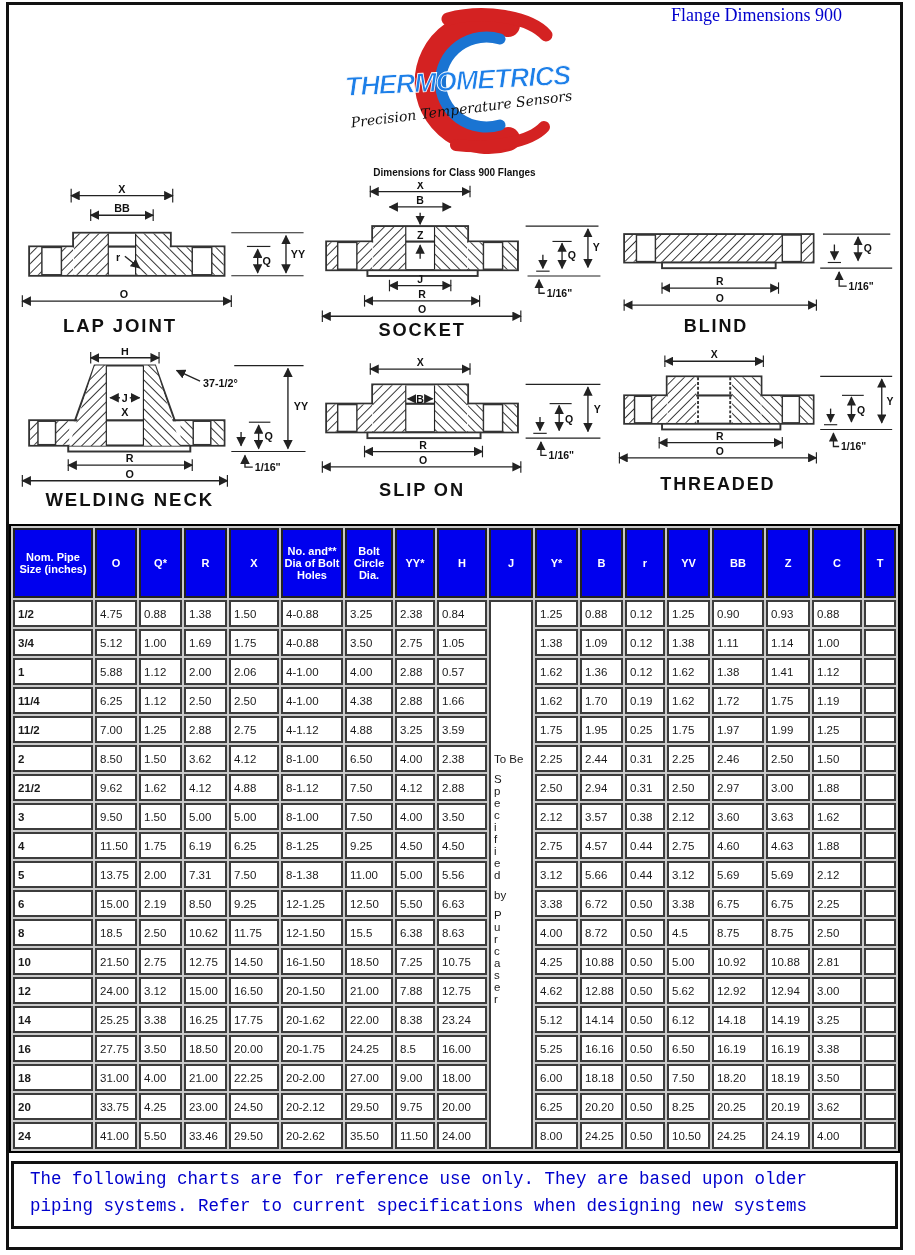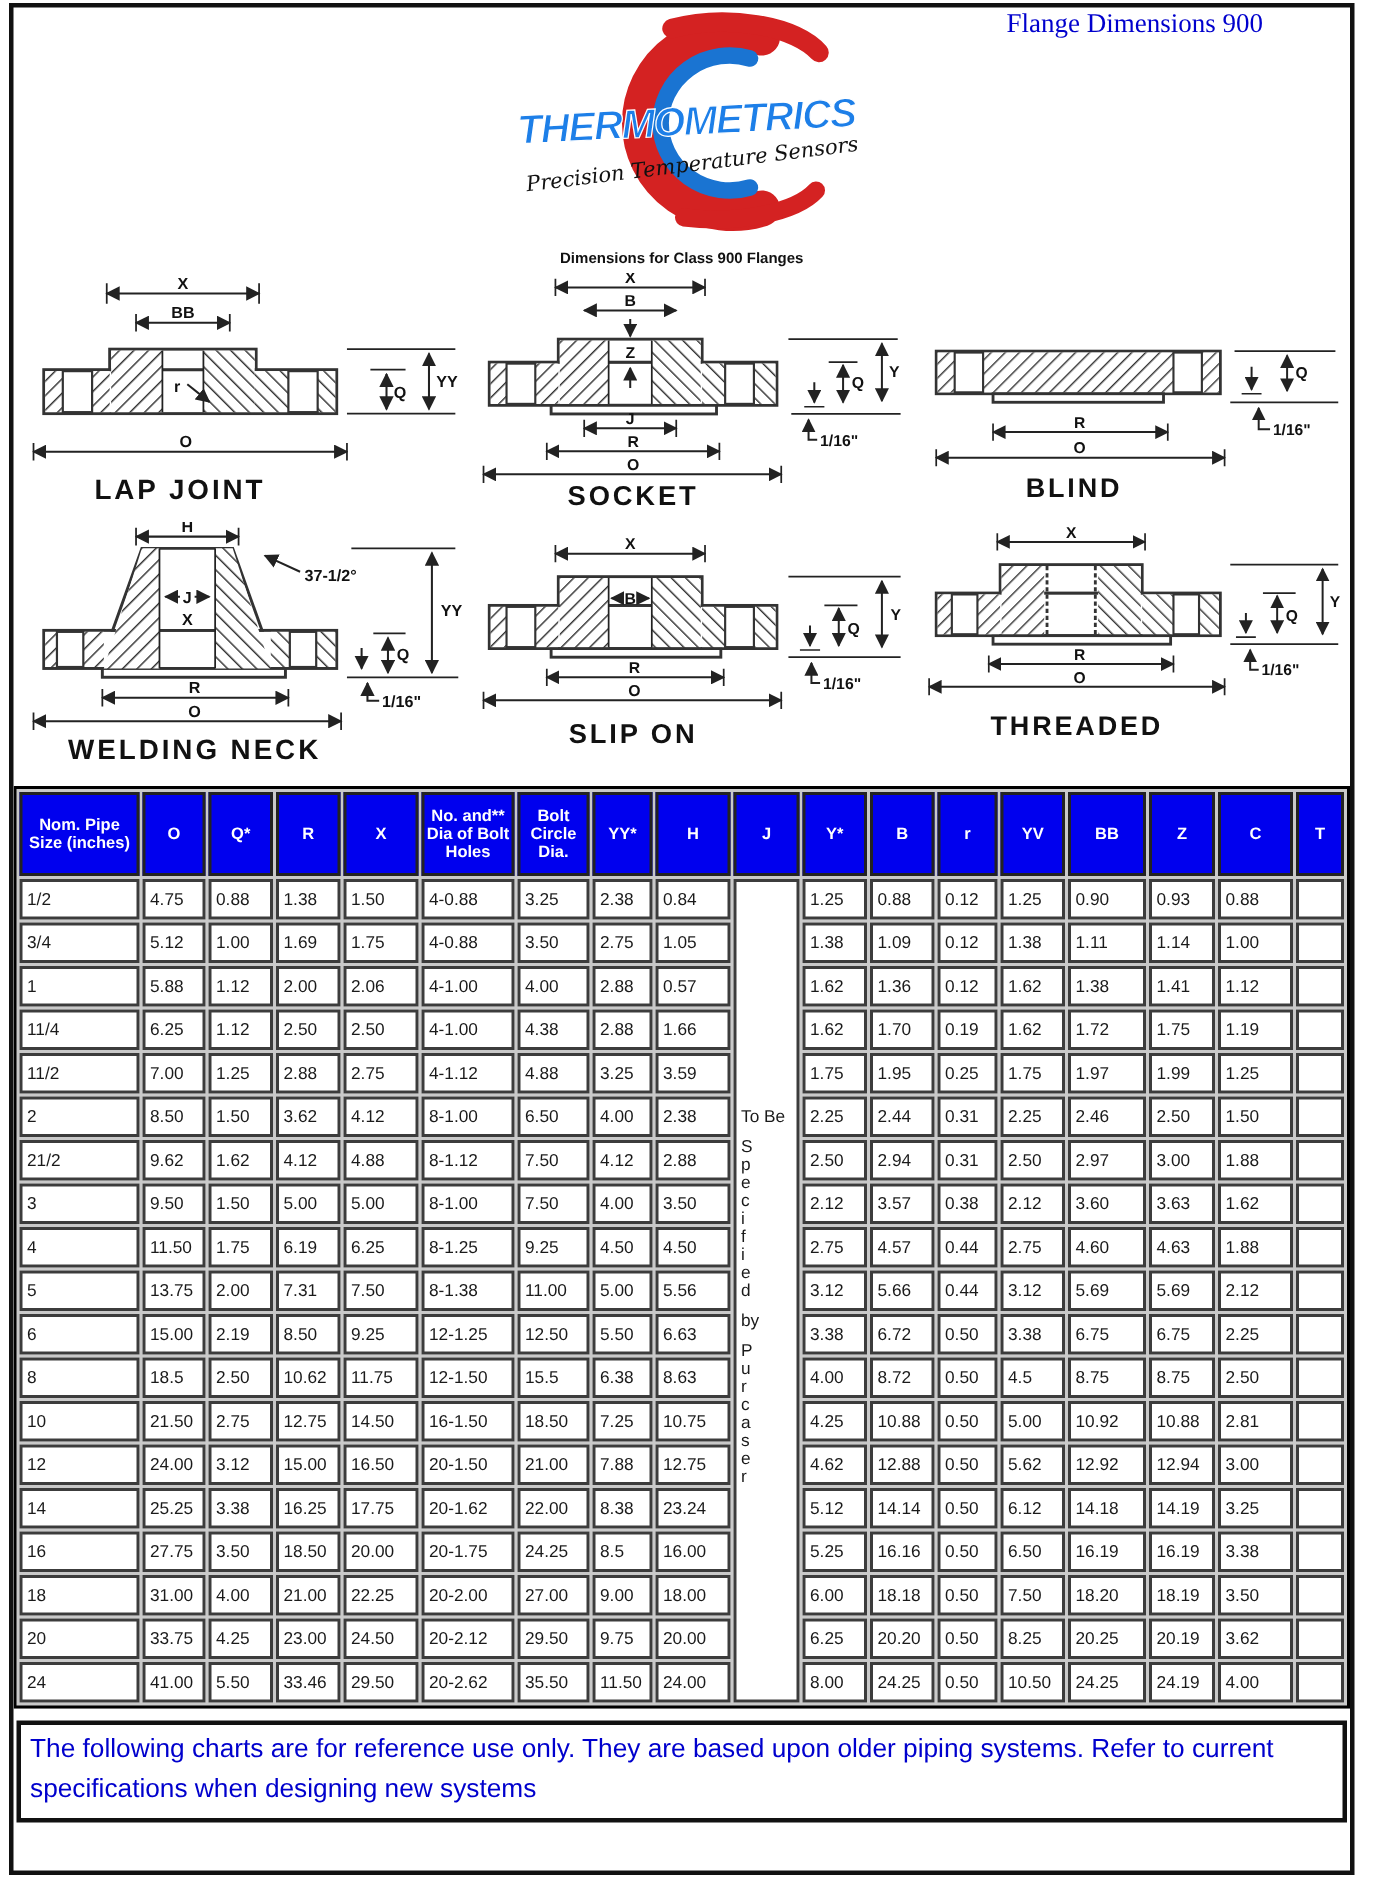--- a/index.html
+++ b/index.html
@@ -15,31 +15,31 @@
   
   .s{fill:#fff;stroke:#333;stroke-width:2;}
   line.d,polyline.d{stroke:#222;stroke-width:1.4;fill:none;}
   line.t{stroke:#222;stroke-width:1.2;}
   text.L{font:bold 11px "Liberation Sans",sans-serif;fill:#111;}
   text.Ti{font:bold 19px "Liberation Sans",sans-serif;fill:#111;letter-spacing:2px;text-anchor:middle;}
   
   table.tbl{border-collapse:separate;border-spacing:2px;background:#c9c9c9;border:2px solid #000;
         table-layout:fixed;width:887px;margin:10px auto 0;}
   table.tbl th{background:#0000ee;color:#fff;font-size:11px;font-weight:bold;border:2px solid #222;
-        height:56px;padding:1px;box-sizing:border-box;vertical-align:middle;text-align:center;
+        height:70px;padding:1px;box-sizing:border-box;vertical-align:middle;text-align:center;
         overflow:hidden;}
   table.tbl td{background:#fff;border:2px solid #3c3c3c;font-size:11.5px;height:27px;
         box-sizing:border-box;padding:0 0 0 3px;vertical-align:middle;text-align:left;
         overflow:hidden;white-space:nowrap;color:#1a1a1a;}
-  td.size{color:#f23030;}
+  td.size{color:#f23030;font-weight:bold;}
   td.jcol{text-align:center;padding:0;font-size:11px;}
   td.jcol div{line-height:12px;}
   td.jcol div.word{margin:8px 0;}
-  .footer{width:887px;margin:8px auto 12px;border:3px solid #111;padding:2px 6px 6px;
-        box-sizing:border-box;font-family:Liberation Sans, sans-serif;font-size:17.5px;
+  .footer{width:887px;margin:8px auto 12px;border:3px solid #111;padding:2px 16px 6px;
+        box-sizing:border-box;font-family:Liberation Mono, monospace;font-size:17.5px;
         color:#0000cd;line-height:1.55;}
 </style>
 </head>
 <body>
 
 <svg width="0" height="0" style="position:absolute" aria-hidden="true">
   <defs>
     <pattern id="hL" patternUnits="userSpaceOnUse" width="7" height="7" patternTransform="rotate(45)">
       <rect width="7" height="7" fill="#fff"></rect>
         <line x1="0" y1="0" x2="0" y2="7" stroke="#333" stroke-width="2"></line>

